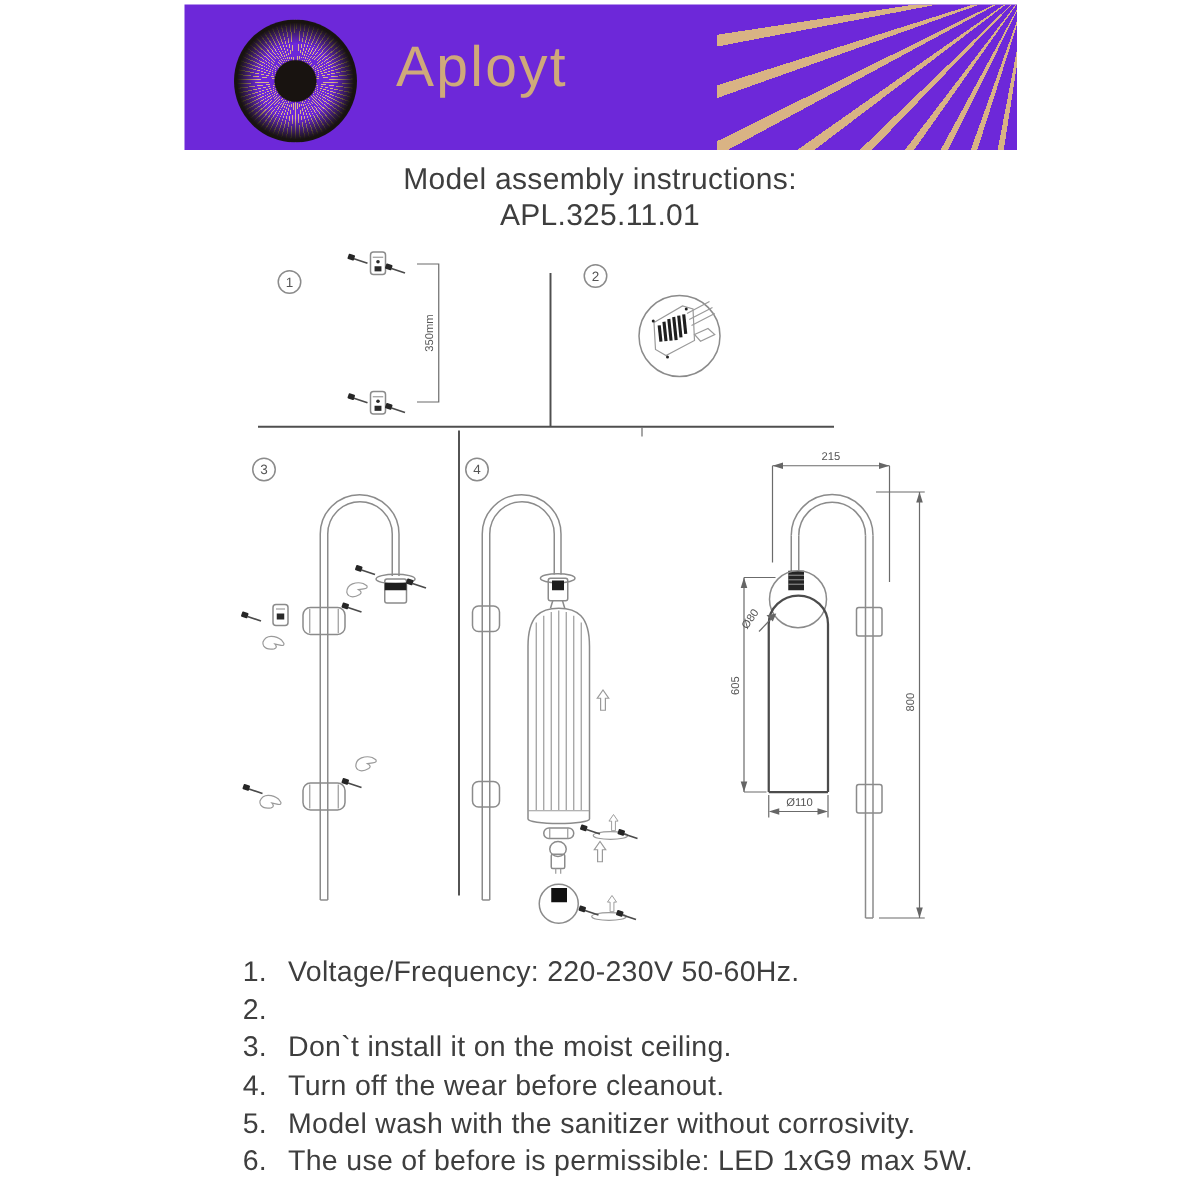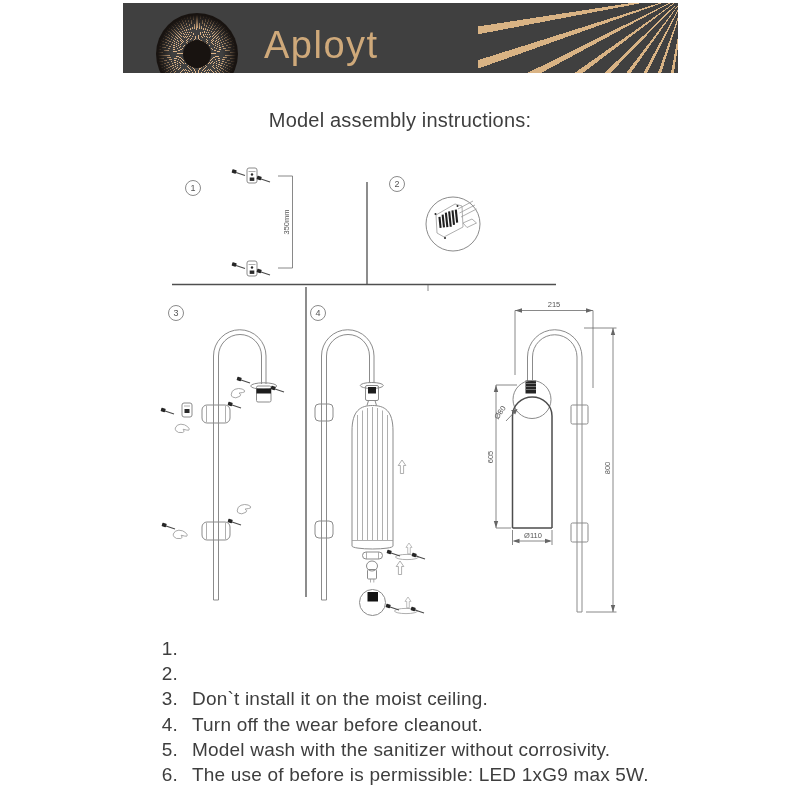--- a/index.html
+++ b/index.html
@@ -1,20 +1,20 @@
 <!DOCTYPE html>
 <html><head>
 <meta charset="utf-8">
 <style>
   html,body{margin:0;padding:0;background:#fff;}
   .page{position:relative;width:800px;height:800px;background:#fff;overflow:hidden;
         font-family:"Liberation Sans", sans-serif;}
 
   
-  .banner{position:absolute;left:123px;top:3px;width:555px;height:70px;background:#404040;overflow:hidden;}
+  .banner{position:absolute;left:123px;top:3px;width:555px;height:97px;background:#6d28d9;overflow:hidden;}
   .burst{position:absolute;left:33px;top:10px;width:82px;height:82px;border-radius:50%;
     background:
       radial-gradient(circle, rgba(24,19,16,0) 0 25px, #181310 39px),
       radial-gradient(circle, #181310 0 13.5px, rgba(24,19,16,0) 14.5px),
       repeating-conic-gradient(#dcb387 0deg 1.1deg, rgba(24,19,16,0) 1.1deg 4.6deg);}
   .brand{position:absolute;left:141px;top:21px;font-size:38px;letter-spacing:1.5px;
          color:#cfa97a;font-weight:400;}
   .rays{position:absolute;top:0;right:0;width:200px;height:100%;
     background:repeating-conic-gradient(from 92deg at 104% -12%, #d9b384 0deg 2.1deg, rgba(24,19,16,0) 2.1deg 8.8deg);}
 
@@ -44,20 +44,21 @@
 <div class="page">
 
   <div class="banner">
     <div class="burst"></div>
     <div class="brand">Aployt</div>
     <div class="rays"></div>
   </div>
 
   <div class="title">
     <div>Model assembly instructions:</div>
+    <div>APL.325.11.01</div>
   </div>
 
   <svg class="diagram" viewBox="0 0 800 800">
     <defs>
       <path id="hand" class="lnt" d="M0,5 Q1,1 5,.5 Q9,0 12,2 L14,4 Q14.5,6 11.5,5.5 L8,5.2 Q10.5,7.5 8,8.5 Q3,10 .8,7.5 Q0,6.5 0,5 Z"></path>
       <g id="screw">
         <path d="M1,1 L10,4" fill="none" stroke="#4a4a4a" stroke-width="1.2"></path>
         <rect x="-3" y="-1.6" width="4.4" height="3.6" rx=".6" fill="#262626" transform="rotate(18)"></rect>
       </g>
       <path id="arr" d="M-1.6,13.5 L-1.6,5.5 L-3.8,5.5 L0,0 L3.8,5.5 L1.6,5.5 L1.6,13.5 Z" class="lnt"></path>
@@ -238,20 +239,21 @@
 
       <path class="dim" d="M512.5,530 L512.5,545 M552,530 L552,545 M514.5,541 L550,541"></path>
       <path fill="#666" d="M512.5,541 l7,-2.2 v4.4 z M552,541 l-7,-2.2 v4.4 z"></path>
       <text x="533" y="537.5" text-anchor="middle" class="dkt">Ø110</text>
     </g>
   </svg>
 
   <div class="instr">
     <div class="row">
       <span class="num">1.</span>
+      <span class="txt">Voltage/Frequency: 220-230V 50-60Hz.</span>
     </div>
     <div class="row">
       <span class="num">2.</span>
     </div>
     <div class="row">
       <span class="num">3.</span>
       <span class="txt">Don`t install it on the moist ceiling.</span>
     </div>
     <div class="row">
       <span class="num">4.</span>

